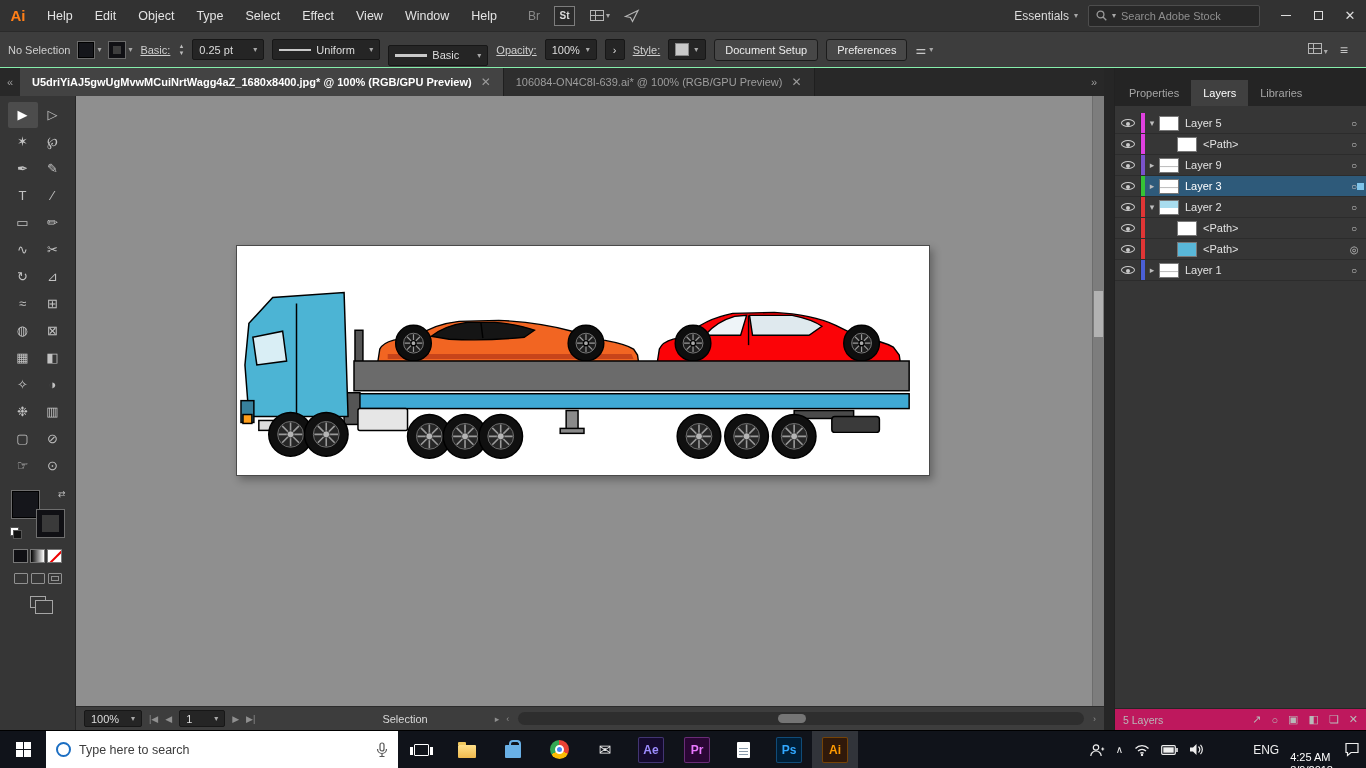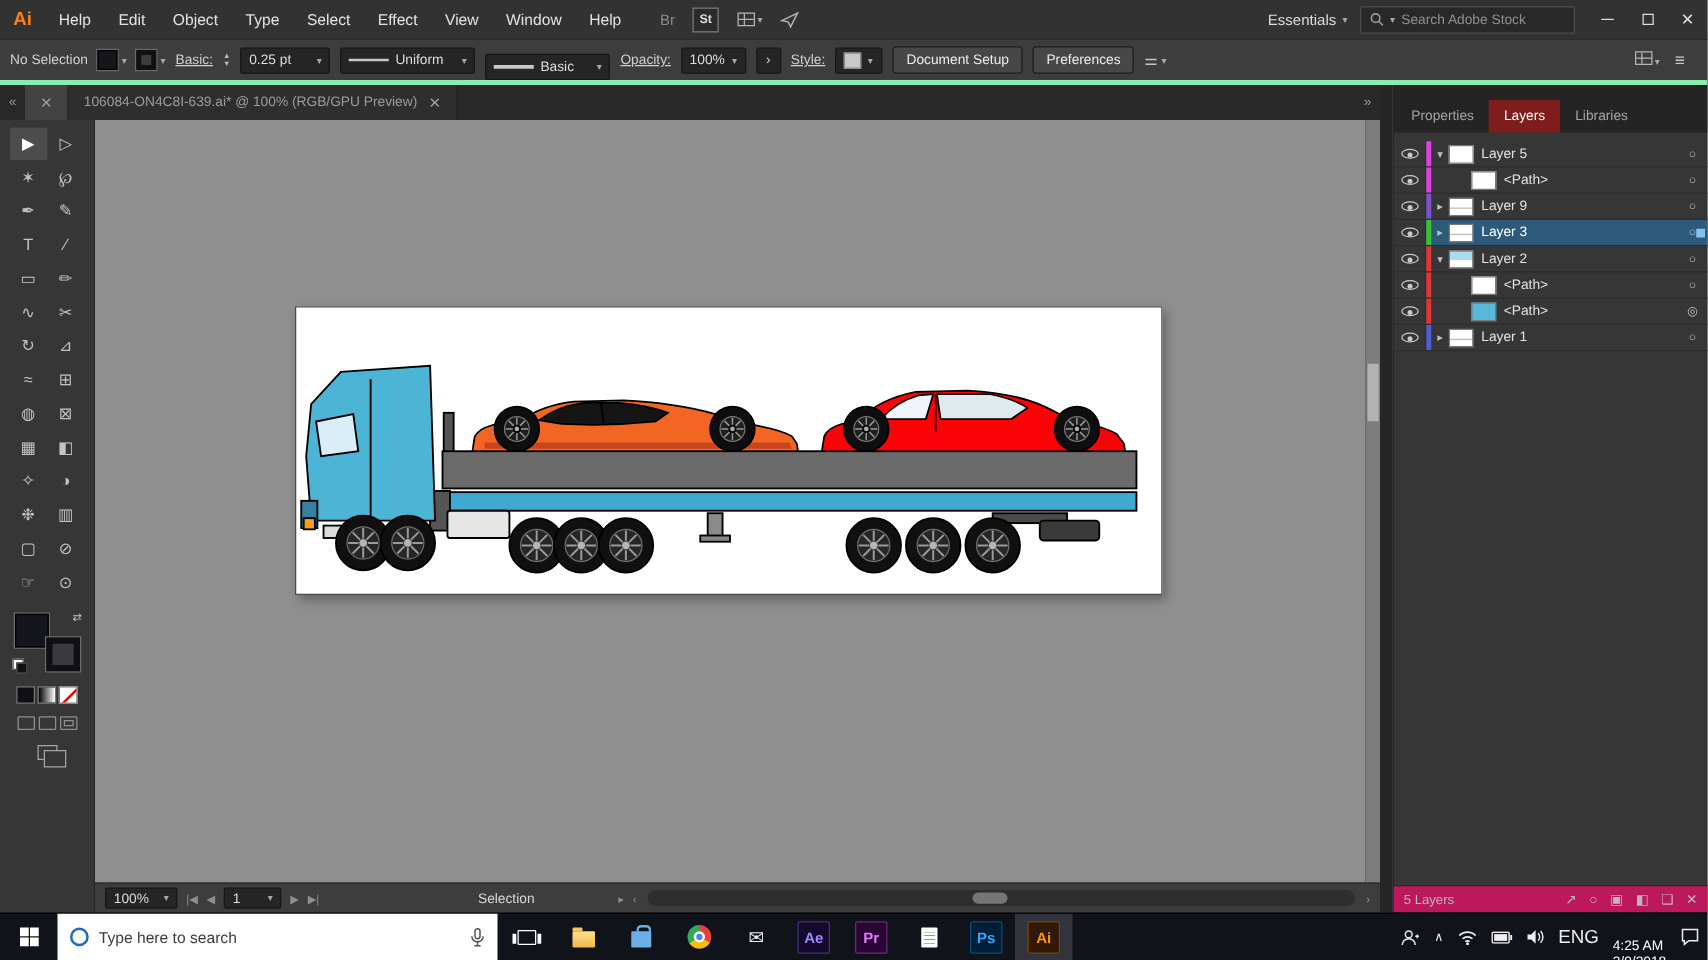--- a/index.html
+++ b/index.html
@@ -19,21 +19,21 @@
   .mini-caret{font-size:8px;color:#a8a8a8;margin-left:2px;}
   .mb-icon{display:flex;align-items:center;margin:0 7px;}
   .workspace{margin-left:auto;display:flex;align-items:center;gap:5px;color:#dcdcdc;font-size:12px;padding:0 10px;}
   .as-search{width:172px;height:22px;background:#282828;border:1px solid #4d4d4d;border-radius:2px;display:flex;align-items:center;gap:5px;padding:0 7px;color:#8f8f8f;font-size:11px;margin-right:10px;}
   .winbtns{display:flex;height:32px;}
   .winbtn{width:32px;height:32px;display:flex;align-items:center;justify-content:center;color:#ddd;}
   .icon-min{width:10px;height:1px;background:#ddd;display:inline-block;}
   .icon-max{width:9px;height:9px;border:1px solid #ddd;display:inline-block;}
 
   
-  #controlbar{position:absolute;top:32px;left:0;right:0;height:36px;background:#3d3d3d;border-bottom:4px solid #86efac;display:flex;align-items:center;gap:8px;padding:0 8px;z-index:25;}
+  #controlbar{position:absolute;top:32px;left:0;right:0;height:36px;background:#3d3d3d;border-bottom:1px solid #86efac;display:flex;align-items:center;gap:8px;padding:0 8px;z-index:25;}
   .cb-label{color:#cfcfcf;font-size:11px;}
   .cb-link{color:#cfcfcf;font-size:11px;text-decoration:underline;}
   .field{height:21px;background:#252525;border:1px solid #171717;border-radius:2px;display:flex;align-items:center;padding:0 6px;gap:5px;color:#ddd;font-size:11px;}
   .caret{font-size:8px;color:#a8a8a8;}
   .swatch-fill{width:16px;height:16px;background:#15161b;border:1px solid #000;box-shadow:0 0 0 1px #6a6a6a;}
   .swatch-stroke{width:16px;height:16px;background:#3d3d3d;border:4px solid #101014;box-shadow:0 0 0 1px #6a6a6a;}
   .stepper{display:flex;flex-direction:column;justify-content:center;gap:1px;color:#bdbdbd;font-size:6px;line-height:6px;}
   .preview-line{width:32px;height:2px;background:#c9c9c9;}
   .preview-line.thick{height:3px;}
   .cbtn{height:22px;padding:0 10px;background:#474747;border:1px solid #1c1c1c;border-radius:3px;color:#ececec;font-size:11px;display:flex;align-items:center;}
@@ -83,21 +83,21 @@
   #statusbar{position:absolute;left:76px;right:262px;bottom:38px;height:24px;background:#3d3d3d;border-top:1px solid #2b2b2b;display:flex;align-items:center;gap:7px;padding:0 8px;color:#c9c9c9;z-index:16;}
   .sb-arrow{color:#8f8f8f;font-size:9px;}
   .sb-tool{margin-left:120px;font-size:11px;color:#d8d8d8;}
   .hscroll{flex:1;height:13px;background:#2e2e2e;border-radius:7px;position:relative;margin:0 2px;}
   .hthumb{position:absolute;left:46%;top:2px;width:28px;height:9px;background:#757575;border-radius:5px;}
 
   
   #rightpanel{position:absolute;top:68px;right:0;width:252px;bottom:38px;background:#363636;border-left:1px solid #222;z-index:20;display:flex;flex-direction:column;}
   .panel-tabs{height:38px;background:#242424;display:flex;align-items:flex-end;padding-left:2px;}
   .panel-tab{height:26px;line-height:26px;padding:0 12px;font-size:11px;color:#a5a5a5;}
-  .panel-tab.active{background:#7f1d1d;color:#fff;}
+  .panel-tab.active{background:#404040;color:#fff;}
   .layers-list{margin-top:7px;}
   .layer-row{display:flex;align-items:center;height:21px;border-bottom:1px solid #2c2c2c;position:relative;}
   .layer-row.selected{background:#2e5a7a;}
   .eye-cell{width:26px;height:100%;border-right:1px solid #2c2c2c;display:flex;align-items:center;justify-content:center;background:#363636;}
   .eye{position:relative;width:14px;height:8px;border:1px solid #c9c9c9;border-radius:50%;}
   .eye::after{content:'';position:absolute;left:4px;top:1.5px;width:4px;height:4px;border-radius:50%;background:#c9c9c9;}
   .color-bar{width:4px;align-self:stretch;}
   .chevron{width:14px;text-align:center;font-size:9px;color:#bdbdbd;}
   .indent1 .chevron{visibility:hidden;}
   .thumb{width:20px;height:15px;background:#fff;border:1px solid #787878;margin-right:6px;flex:none;}
@@ -131,21 +131,21 @@
   .icon-folder::before{content:'';position:absolute;left:0;top:-3px;width:8px;height:3px;background:#f0c85e;border-radius:1px 1px 0 0;}
   .icon-store{width:16px;height:13px;background:#69b0e6;border-radius:1px;position:relative;margin-top:4px;}
   .icon-store::before{content:'';position:absolute;left:4px;top:-5px;width:8px;height:6px;border:2px solid #69b0e6;border-bottom:none;border-radius:4px 4px 0 0;}
   .icon-chrome{width:19px;height:19px;border-radius:50%;background:conic-gradient(#ea4335 0 33%,#fbbc05 33% 66%,#34a853 66% 100%);position:relative;}
   .icon-chrome::after{content:'';position:absolute;inset:5px;border-radius:50%;background:#4285f4;border:2px solid #fff;}
   .icon-mail{color:#eee;font-size:15px;}
   .icon-doc{width:13px;height:16px;background:#fff;border-radius:1px;position:relative;}
   .icon-doc::after{content:'';position:absolute;left:2px;right:2px;top:4px;height:9px;background:repeating-linear-gradient(#fff 0 2px,#8899aa 2px 3px);}
   .tb-tray{margin-left:auto;display:flex;align-items:center;gap:11px;padding-right:6px;color:#eee;}
   .tray-chevron{font-size:10px;}
-  .tray-lang{font-size:15px;}
+  .tray-lang{font-size:12px;margin-left:38px;}
   .tb-clock{text-align:left;font-size:11px;line-height:13px;color:#fff;margin-top:28px;}
   .tray-svg{display:block;}
 </style>
 </head>
 <body>
 
 <div id="menubar">
   <div class="ai-logo">Ai</div>
   <div class="menus">
       <div class="menu-item">Help</div>
@@ -241,20 +241,21 @@
   <div class="cb-right">
     <span><span class="glyph-grid"></span><span class="mini-caret">▾</span></span>
     <span style="font-size:14px;">≡</span>
   </div>
 </div>
 
 <div id="tabbar">
   <div class="tab-scroll">«</div>
   <div style="display:flex;align-items:stretch;">
       <div class="doc-tab active">
+        <span class="tab-title">U5driYiAJ5gwUgMvwMCuiNrtWagg4aZ_1680x8400.jpg* @ 100% (RGB/GPU Preview)</span>
         <span class="tab-close">✕</span>
       </div>
       <div class="doc-tab">
         <span class="tab-title">106084-ON4C8I-639.ai* @ 100% (RGB/GPU Preview)</span>
         <span class="tab-close">✕</span>
       </div>
     </div>
   <div class="tab-scroll right">»</div>
 </div>
 

